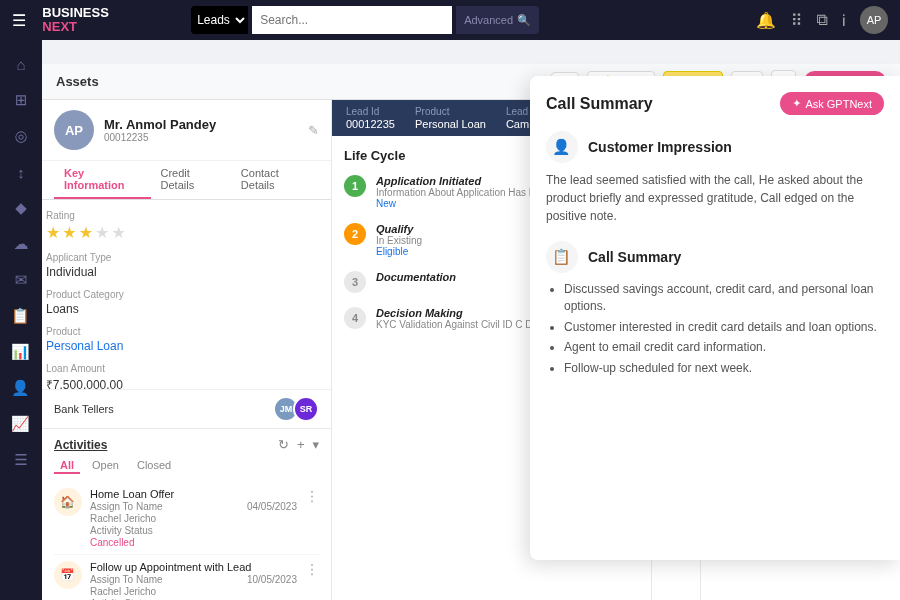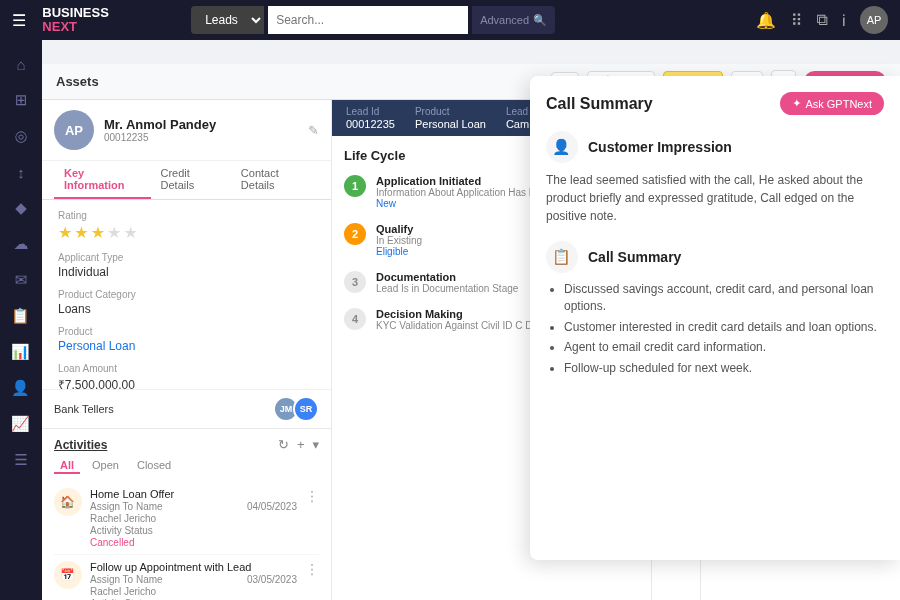--- a/index.html
+++ b/index.html
@@ -28,24 +28,24 @@
     .search-area {
       display: flex;
       align-items: center;
       flex: 1;
       max-width: 420px;
       margin-left: auto;
       margin-right: auto;
       gap: 4px;
     }
     .leads-dropdown {
-      background: #404040;
+      background: #000000;
       color: white;
       border: none;
-      padding: 4px 10px;
+      padding: 4px 2px;
       border-radius: 4px 0 0 4px;
       font-size: 12px;
       cursor: pointer;
       height: 28px;
     }
     .search-box {
       background: white;
       border: none;
       padding: 4px 8px;
       height: 28px;
@@ -211,21 +211,21 @@
       border-bottom: 2px solid transparent;
     }
     .tab.active {
       color: #e94d8a;
       border-bottom-color: #e94d8a;
       font-weight: 600;
     }
 
     
     .key-info {
-      padding: 10px 16px;
+      padding: 10px 4px;
       overflow-y: auto;
       flex: 1;
     }
     .field-group { margin-bottom: 10px; }
     .field-label { font-size: 10px; color: #999; margin-bottom: 2px; }
     .field-value { font-size: 12px; color: #333; font-weight: 500; }
     .field-link { font-size: 12px; color: #1a73e8; cursor: pointer; text-decoration: none; font-weight: 500; }
 
     .stars { display: flex; gap: 2px; }
     .star { font-size: 16px; }
@@ -243,21 +243,21 @@
     .teller-label { font-size: 11px; font-weight: 500; color: #333; }
     .teller-avatars { display: flex; gap: -4px; justify-content: space-between; }
     .teller-avatar {
       width: 26px; height: 26px; border-radius: 50%;
       background: #aabbcc; border: 2px solid white;
       display: flex; align-items: center; justify-content: center;
       color: white; font-size: 9px; font-weight: bold;
       margin-left: -6px;
     }
     .teller-avatar:first-child { margin-left: 0; background: #7a9bbf; }
-    .teller-avatar:nth-child(2) { background: #3b82f6; }
+    .teller-avatar:nth-child(2) { background: #6d28d9; }
 
     
     .activities-section {
       border-top: 1px solid #e8e8e8;
       padding: 8px 12px;
       background: white;
     }
     .activities-header {
       display: flex;
       align-items: center;
@@ -351,21 +351,21 @@
     }
     .lifecycle-num {
       width: 22px; height: 22px; border-radius: 50%;
       background: #e8e8e8; color: #888;
       display: flex; align-items: center; justify-content: center;
       font-size: 11px; font-weight: 600; flex-shrink: 0;
     }
     .lifecycle-num.active { background: #ff9800; color: white; }
     .lifecycle-num.done { background: #4caf50; color: white; }
     .lifecycle-content { flex: 1; }
-    .lifecycle-name { font-weight: 600; font-size: 11px; color: #222; }
+    .lifecycle-name { font-weight: 600; font-size: 11px; color: #222; font-style: italic; }
     .lifecycle-stage { font-size: 10px; color: #888; }
     .lifecycle-status { font-size: 10px; color: #1a73e8; }
 
     
     .lead-score-panel {
       flex: 1;
       background: white;
       padding: 12px;
       overflow-y: auto;
     }
@@ -627,21 +627,21 @@
           </div>
           <span class="activity-more">⋮</span>
         </div>
 
         <div class="activity-item">
           <div class="activity-icon-circle">📅</div>
           <div class="activity-details">
             <div class="activity-name">Follow up Appointment with Lead</div>
             <div class="activity-sub">
               <span>Assign To Name</span>
-              <span style="float:right">03/05/2023</span>
+              <span style="float:right">10/05/2023</span>
             </div>
             <div class="activity-sub">Rachel Jericho</div>
             <div class="activity-sub">Activity Status</div>
           </div>
           <span class="activity-more">⋮</span>
         </div>
       </div>
     </div>
 
     <div class="right-panel">
@@ -693,21 +693,20 @@
               <div class="lifecycle-name">Qualify</div>
               <div class="lifecycle-stage">In Existing</div>
               <div class="lifecycle-status">Eligible</div>
             </div>
           </div>
 
           <div class="lifecycle-item">
             <div class="lifecycle-num">3</div>
             <div class="lifecycle-content">
               <div class="lifecycle-name">Documentation</div>
-              <div class="lifecycle-stage">Lead Is in Documentation Stage</div>
             </div>
           </div>
 
           <div class="lifecycle-item">
             <div class="lifecycle-num">4</div>
             <div class="lifecycle-content">
               <div class="lifecycle-name">Decision Making</div>
               <div class="lifecycle-stage">KYC Validation Against Civil ID C Done.</div>
             </div>
           </div>

